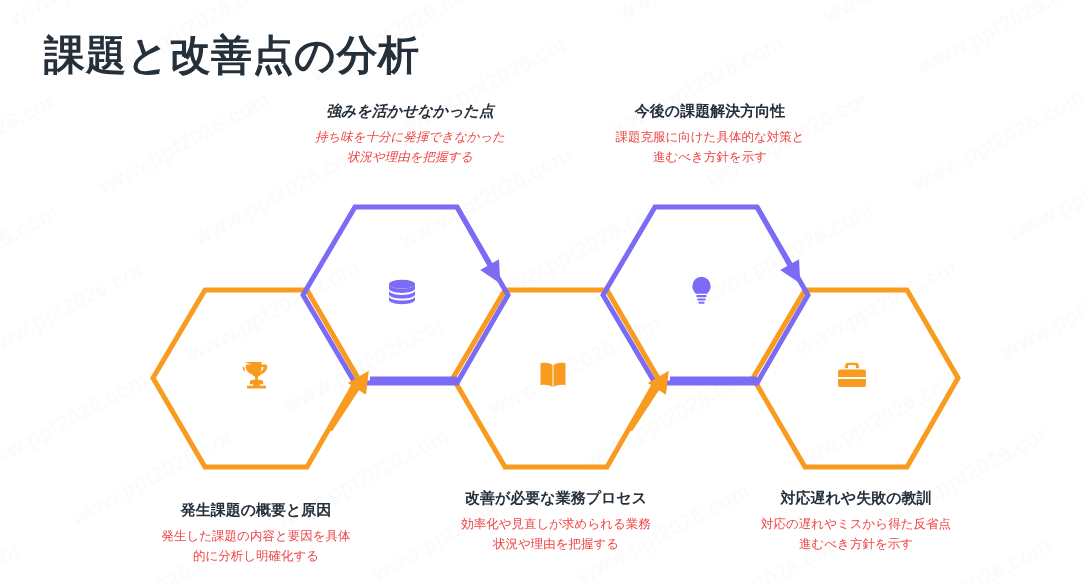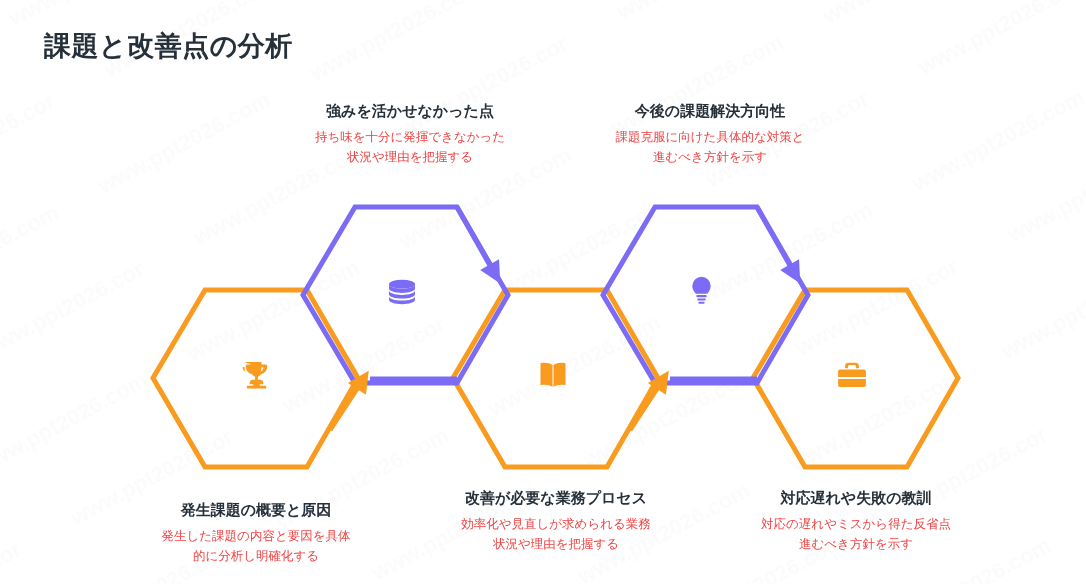--- a/index.html
+++ b/index.html
@@ -27,21 +27,21 @@
   #slide {
     position: absolute;
     inset: 0;
     z-index: 2;
   }
 
   #page-title {
     position: absolute;
     left: 44px;
     top: 28px;
-    font-size: 27px;
+    font-size: 41px;
     font-weight: 700;
     color: #26303a;
     letter-spacing: 0.5px;
     white-space: nowrap;
   }
 
   
   .node-text {
     position: absolute;
     text-align: center;
@@ -57,21 +57,21 @@
   .node-desc {
     margin-top: 7px;
     font-size: 12.5px;
     font-weight: 400;
     color: #ef4444;
     line-height: 1.55;
   }
   .node-desc span { display: block; }
 
   
-  #text-top-1 { left: 280px; top: 101px; }
+  #text-top-1 { left: 280px; top: 101px; font-style: italic; }
   #text-top-2 { left: 580px; top: 101px; }
   
   #text-bot-1 { left: 126px; top: 488px; margin-top: 12px; }
   #text-bot-2 { left: 426px; top: 488px; }
   #text-bot-3 { left: 726px; top: 488px; }
 
   
   #hexlayer {
     position: absolute;
     left: 0; top: 0;

